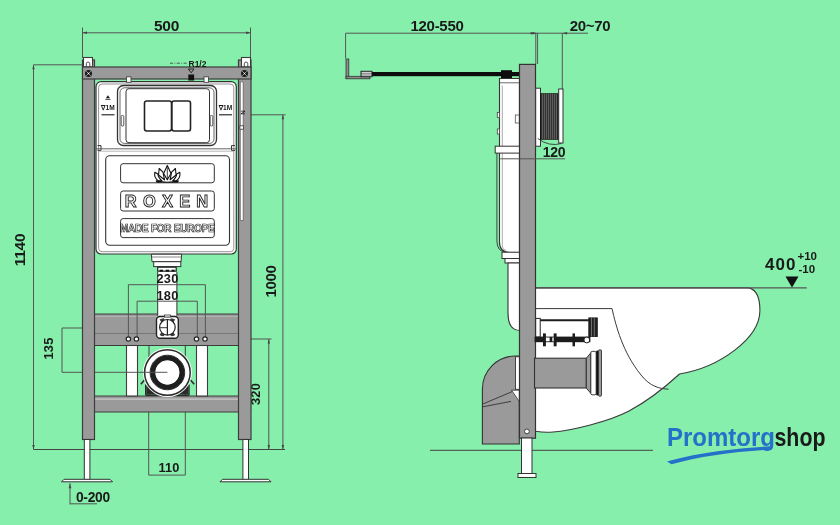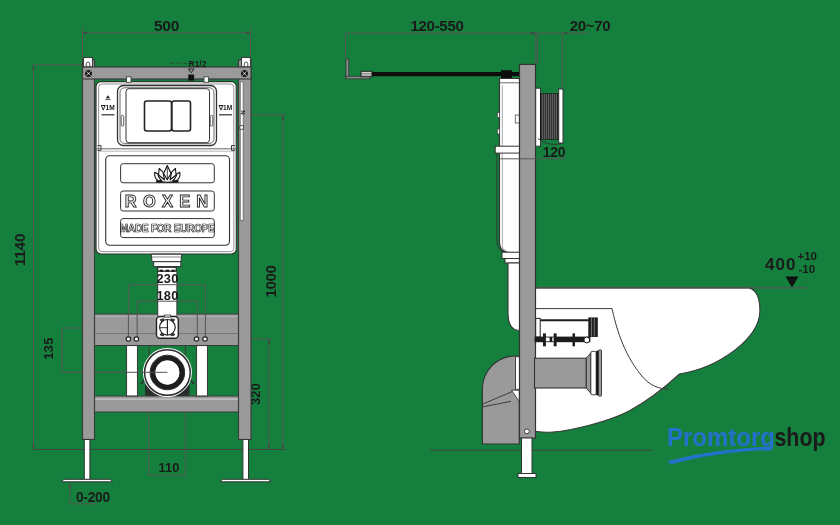--- a/index.html
+++ b/index.html
@@ -1,16 +1,16 @@
 <!DOCTYPE html>
 <html><head>
 <meta charset="utf-8">
 <style>
   html,body{margin:0;padding:0;background:#ffffff;}
-  #canvas{position:relative;width:840px;height:525px;background:#15803d;overflow:hidden;transform:translateZ(0);will-change:transform;}
+  #canvas{position:relative;width:840px;height:525px;background:#86efac;overflow:hidden;transform:translateZ(0);will-change:transform;}
   svg{position:absolute;left:0;top:0;}
   text{font-family:"Liberation Sans", sans-serif;}
 </style>
 </head>
 <body>
 <div id="canvas">
 <svg width="840" height="525" viewBox="0 0 840 525">
 <g stroke-linecap="butt" stroke-linejoin="miter">
 
 <g>

